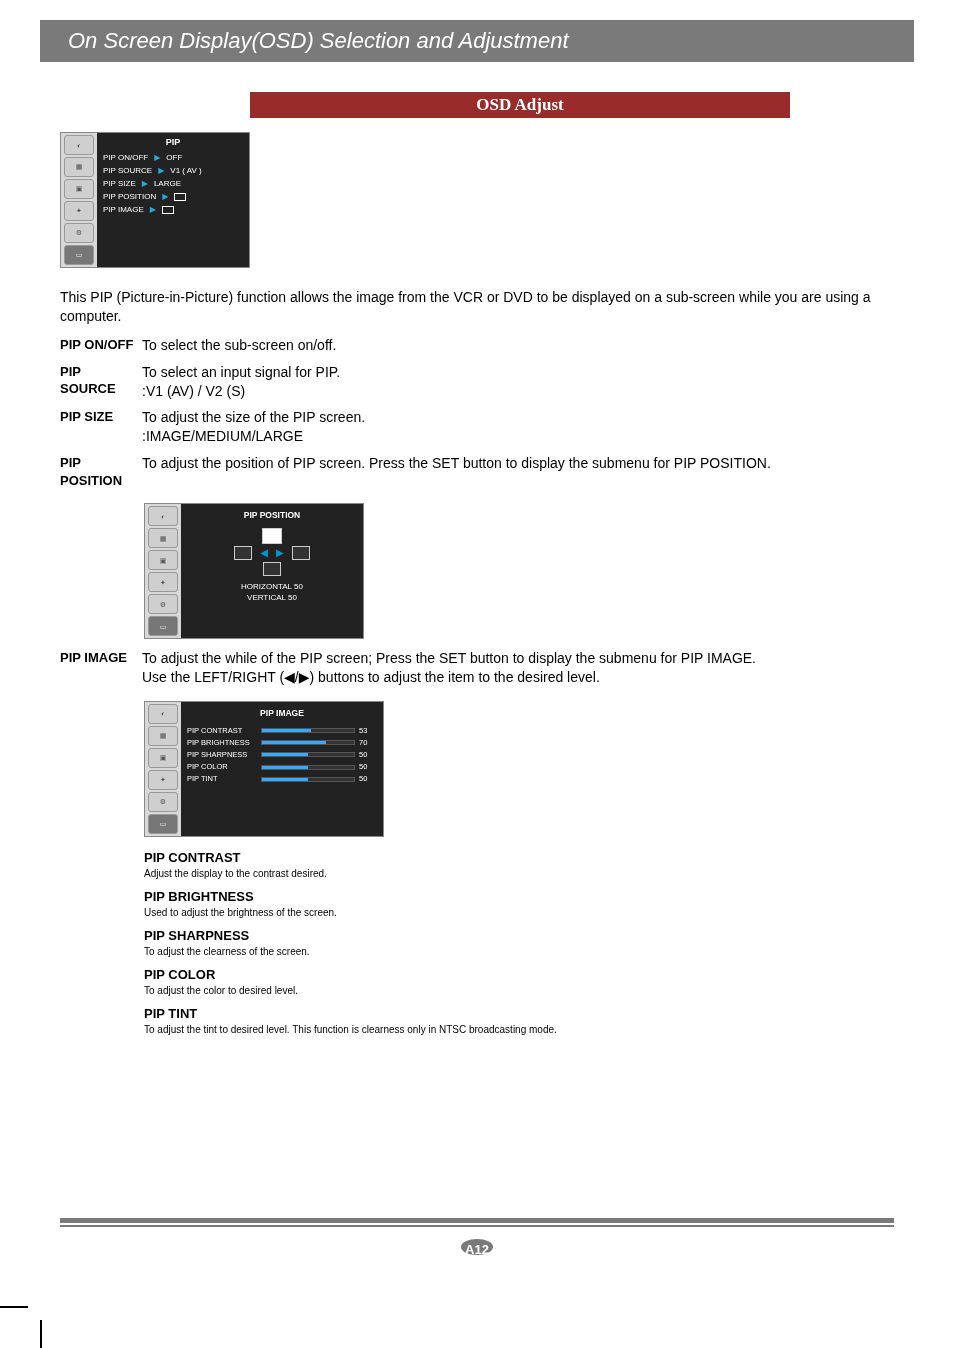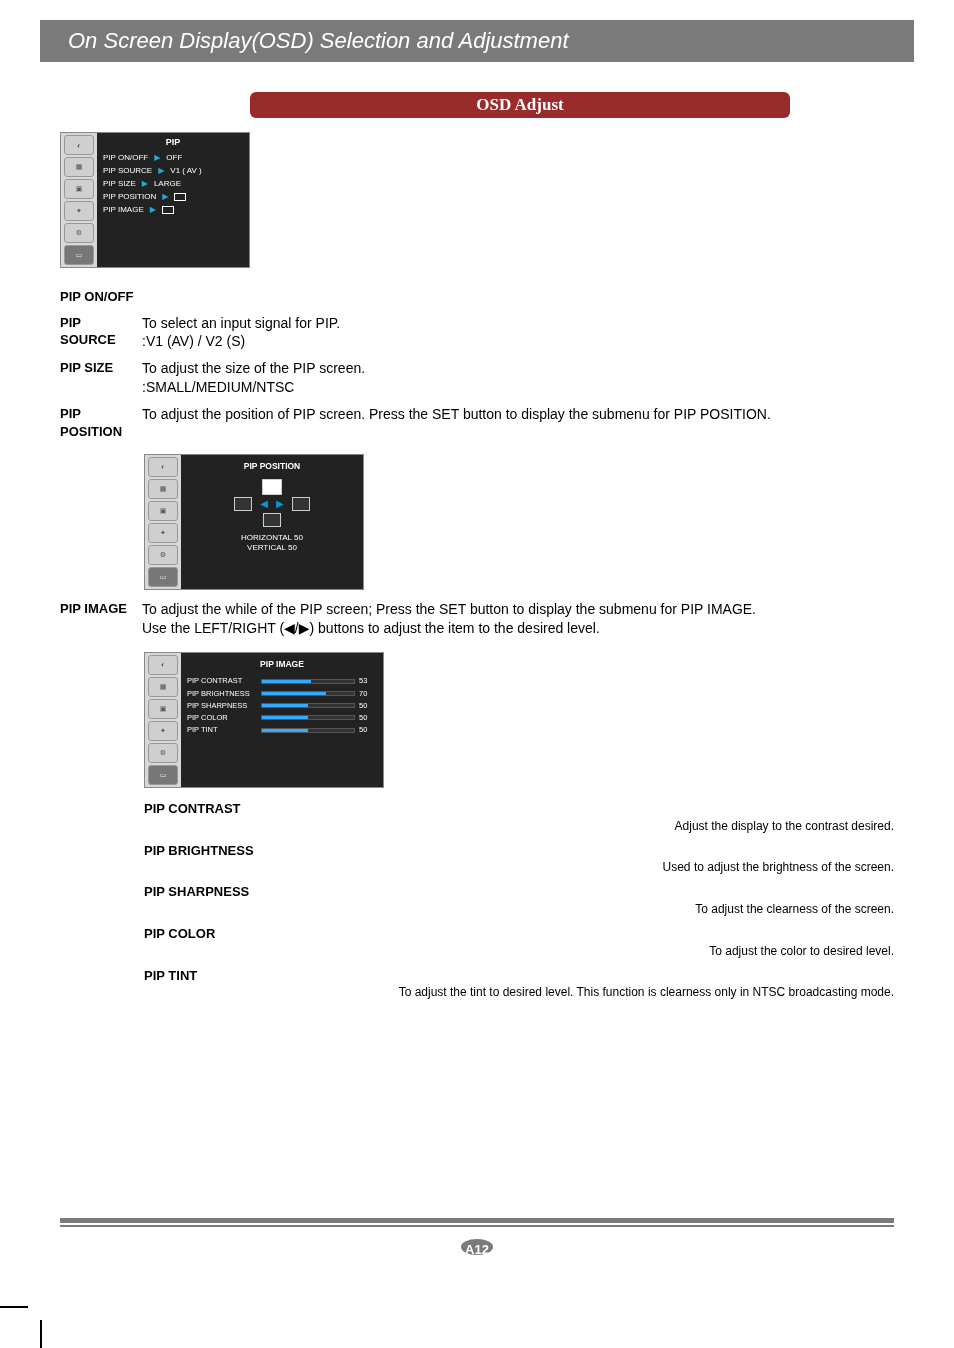--- a/index.html
+++ b/index.html
@@ -29,21 +29,20 @@
     width: 540px;
   }
   .osd-bar .left, .osd-bar .right {
     flex: 1;
     color: #fff;
     font-family: "Times New Roman", serif;
     font-weight: bold;
     font-size: 17px;
     padding: 3px 0;
     text-align: center;
-    border-radius: 6px;
   }
   .osd-bar .left { background: #9a2b2b; }
   .osd-bar .right { background: #b94a4a; }
 
   .row1 { display: flex; gap: 20px; flex-direction: column; }
   .osd-panel {
     width: 190px;
     border: 1px solid #888;
     background: #ececec;
     display: flex;
@@ -109,21 +108,21 @@
   .pip-img-body { flex:1; background:#222; color:#fff; padding:6px; font-size:8px; }
   .pip-img-body .hdr { text-align:center; font-weight:bold; font-size:8.5px; margin-bottom:6px; }
   .pip-img-row { display:flex; align-items:center; gap:4px; margin:2px 0; font-size:7.5px; }
   .pip-img-row .lbl { width:70px; }
   .pip-img-row .bar { flex:1; height:5px; background:#333; border:1px solid #555; position:relative; }
   .pip-img-row .bar .fill { position:absolute; left:0; top:0; bottom:0; background:#3af; }
   .pip-img-row .val { width:18px; }
 
   .sub { margin: 2px 0 8px 0; }
   .sub .stitle { font-weight:bold; font-size:13px; }
-  .sub .sdesc { font-size:12px;text-align:right; }
+  .sub .sdesc { font-size:10px; }
 
   .footer {
     position:absolute;
     left:0; right:0; bottom: 90px;
     text-align:center;
   }
   .footer .line1 { height:5px; background:#7a7a7a; margin:0 60px 0 60px; }
   .footer .line2 { height:2px; background:#7a7a7a; margin:2px 60px 12px 60px; }
   .footer .badge {
     display:inline-block;
@@ -186,33 +185,35 @@
         </div>
         <div class="osd-item">
           <span>PIP IMAGE</span>
           <span class="arrow">▶</span>
           <span class="mini"></span>
         </div>
       </div>
     </div>
 
     <div class="desc-col">
+      <p>This PIP (Picture-in-Picture) function allows the image from the VCR or DVD to be displayed on a sub-screen while you are using a computer.</p>
 
       <div class="defblock">
         <div class="term">PIP ON/OFF</div>
+        <div class="def">To select the sub-screen on/off.</div>
       </div>
       <div class="defblock">
         <div class="term">PIP SOURCE</div>
         <div class="def" style="white-space:pre-line">To select an input signal for PIP.
 :V1 (AV) / V2 (S)</div>
       </div>
       <div class="defblock">
         <div class="term">PIP SIZE</div>
         <div class="def" style="white-space:pre-line">To adjust the size of the PIP screen.
-:SMALL/MEDIUM/NTSC</div>
+:IMAGE/MEDIUM/LARGE</div>
       </div>
       <div class="defblock">
         <div class="term">PIP POSITION</div>
         <div class="def">To adjust the position of PIP screen. Press the SET button to display the submenu for PIP POSITION.</div>
       </div>
 
       <div style="display:flex; justify-content:flex-start; margin-left:84px;">
         <div class="pip-pos-panel">
           <div class="osd-iconcol">
             <div class="ibox">◐</div>

